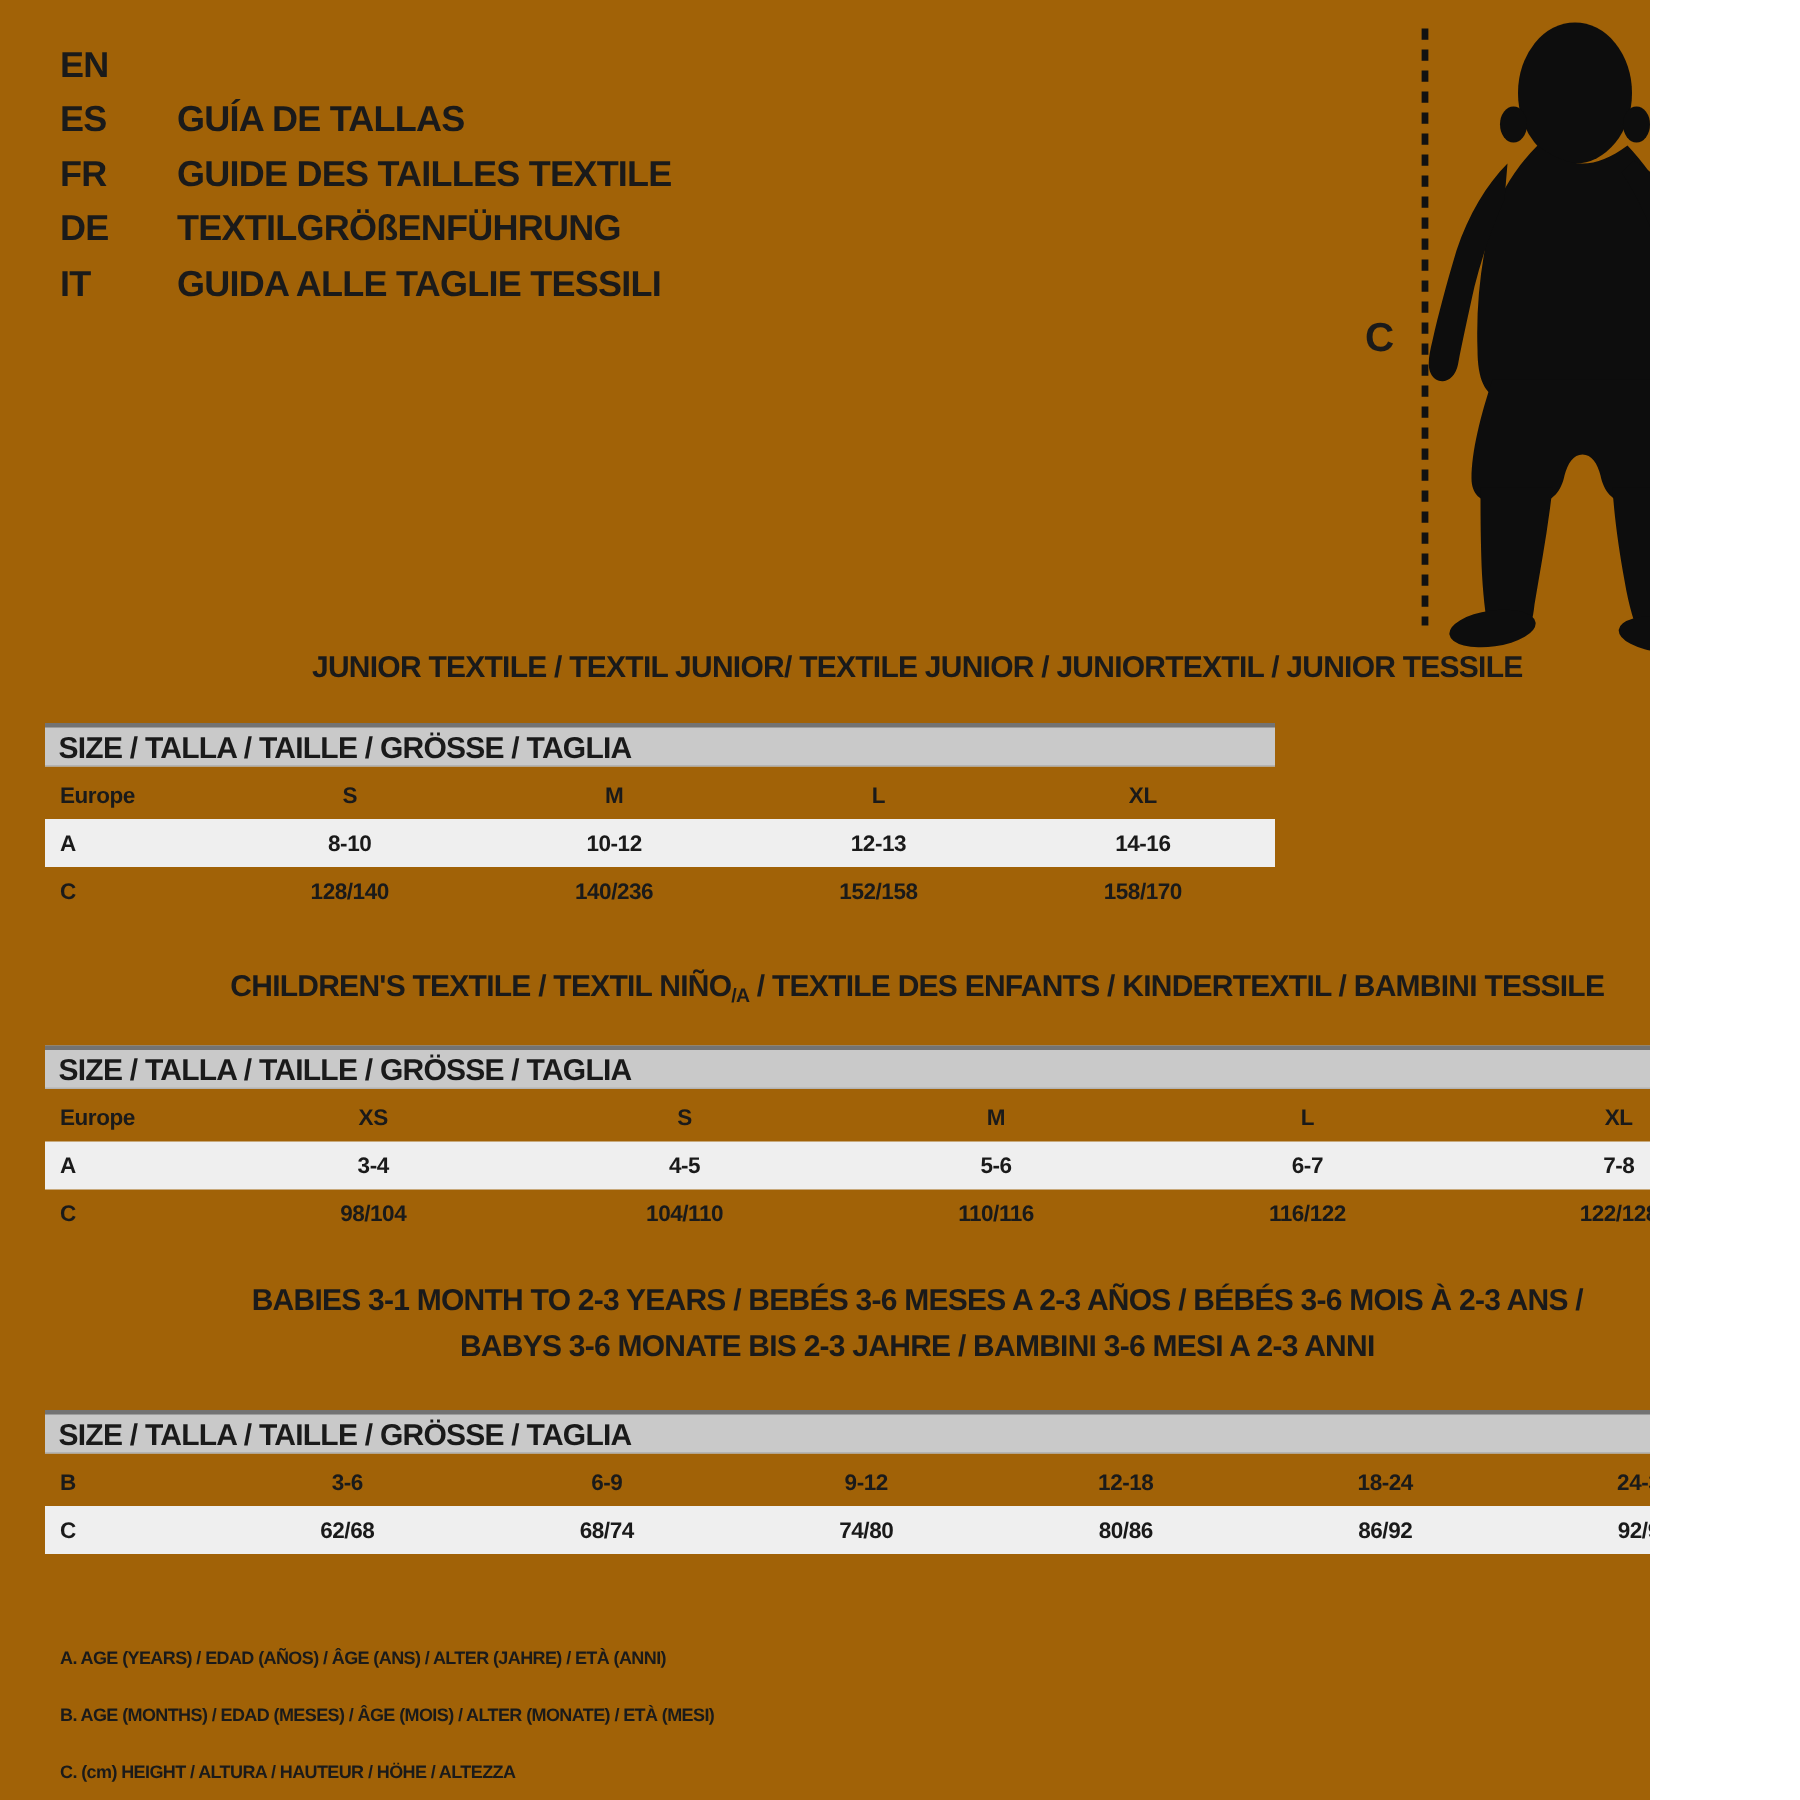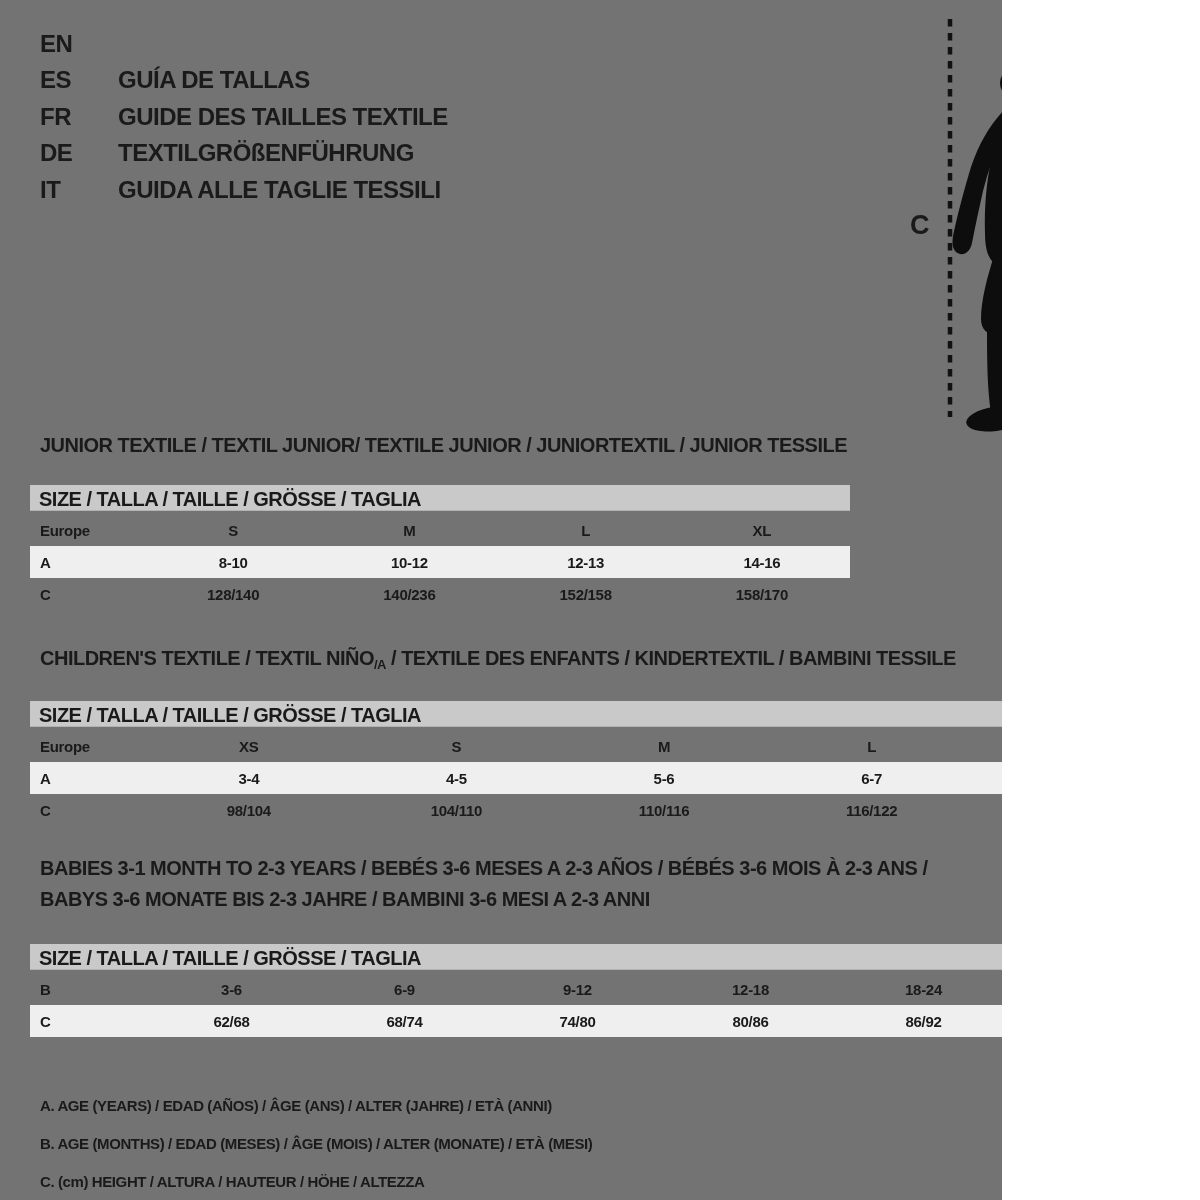--- a/index.html
+++ b/index.html
@@ -1,46 +1,46 @@
 <!DOCTYPE html>
 <html><head>
 <meta charset="utf-8">
 <style>
   html,body{margin:0;padding:0;background:#fff;}
   .page{
-    position:relative;width:1002px;height:1200px;background:#737373;overflow:hidden;
+    position:relative;width:1100px;height:1200px;background:#a16207;overflow:hidden;
     font-family:"Liberation Sans",sans-serif;font-weight:bold;color:#1a1a1a;
   }
   
   .lang-block{position:absolute;left:40px;top:26px;}
   .lang-row{display:flex;line-height:36.4px;font-size:24px;letter-spacing:-0.5px;}
   .lang-code{display:inline-block;width:78px;}
   
   .figure-svg{position:absolute;left:895px;top:5px;width:260px;height:430px;}
   .measure-label{position:absolute;left:910px;top:210px;font-size:27px;}
   
   .main{position:absolute;left:30px;top:434px;width:1153px;}
-  .section-title{font-size:20px;line-height:22px;letter-spacing:-0.5px;white-space:nowrap;padding-left:10px;}
+  .section-title{font-size:20px;line-height:22px;letter-spacing:-0.5px;white-space:nowrap;padding-left:10px;text-align:center;}
   .section-title .subsc{font-size:13px;position:relative;top:4px;}
   .babies-title{line-height:31px;}
   .size-table{margin-top:26px;}
   .w-junior{width:820px;}
   .w-wide{width:1153px;}
   .thead{
     background:#c9c9c9;height:29px;line-height:28px;font-size:20px;letter-spacing:-0.5px;
     padding-left:9px;border-top:3px solid #737373;border-bottom:1px solid #b3b3b3;
     box-sizing:border-box;margin-bottom:3px;
   }
   .trow{display:flex;height:32px;align-items:center;font-size:15px;letter-spacing:-0.3px;}
   .trow .lbl{width:115px;padding-left:10px;box-sizing:border-box;}
   .trow .val{flex:1;text-align:center;}
   .stripe{background:#efefef;}
   .sect{margin-top:37px;}
   .sect-babies{margin-top:27px;}
-  .legend{margin-top:50px;font-size:15px;letter-spacing:-0.4px;padding-left:10px;}
+  .legend{margin-top:50px;font-size:12px;letter-spacing:-0.4px;padding-left:10px;}
   .legend-line{line-height:38px;white-space:nowrap;}
 </style>
 </head>
 <body>
 
 <div class="page">
 
   <header class="lang-block">
     <div class="lang-row">
       <span class="lang-code">EN</span>

